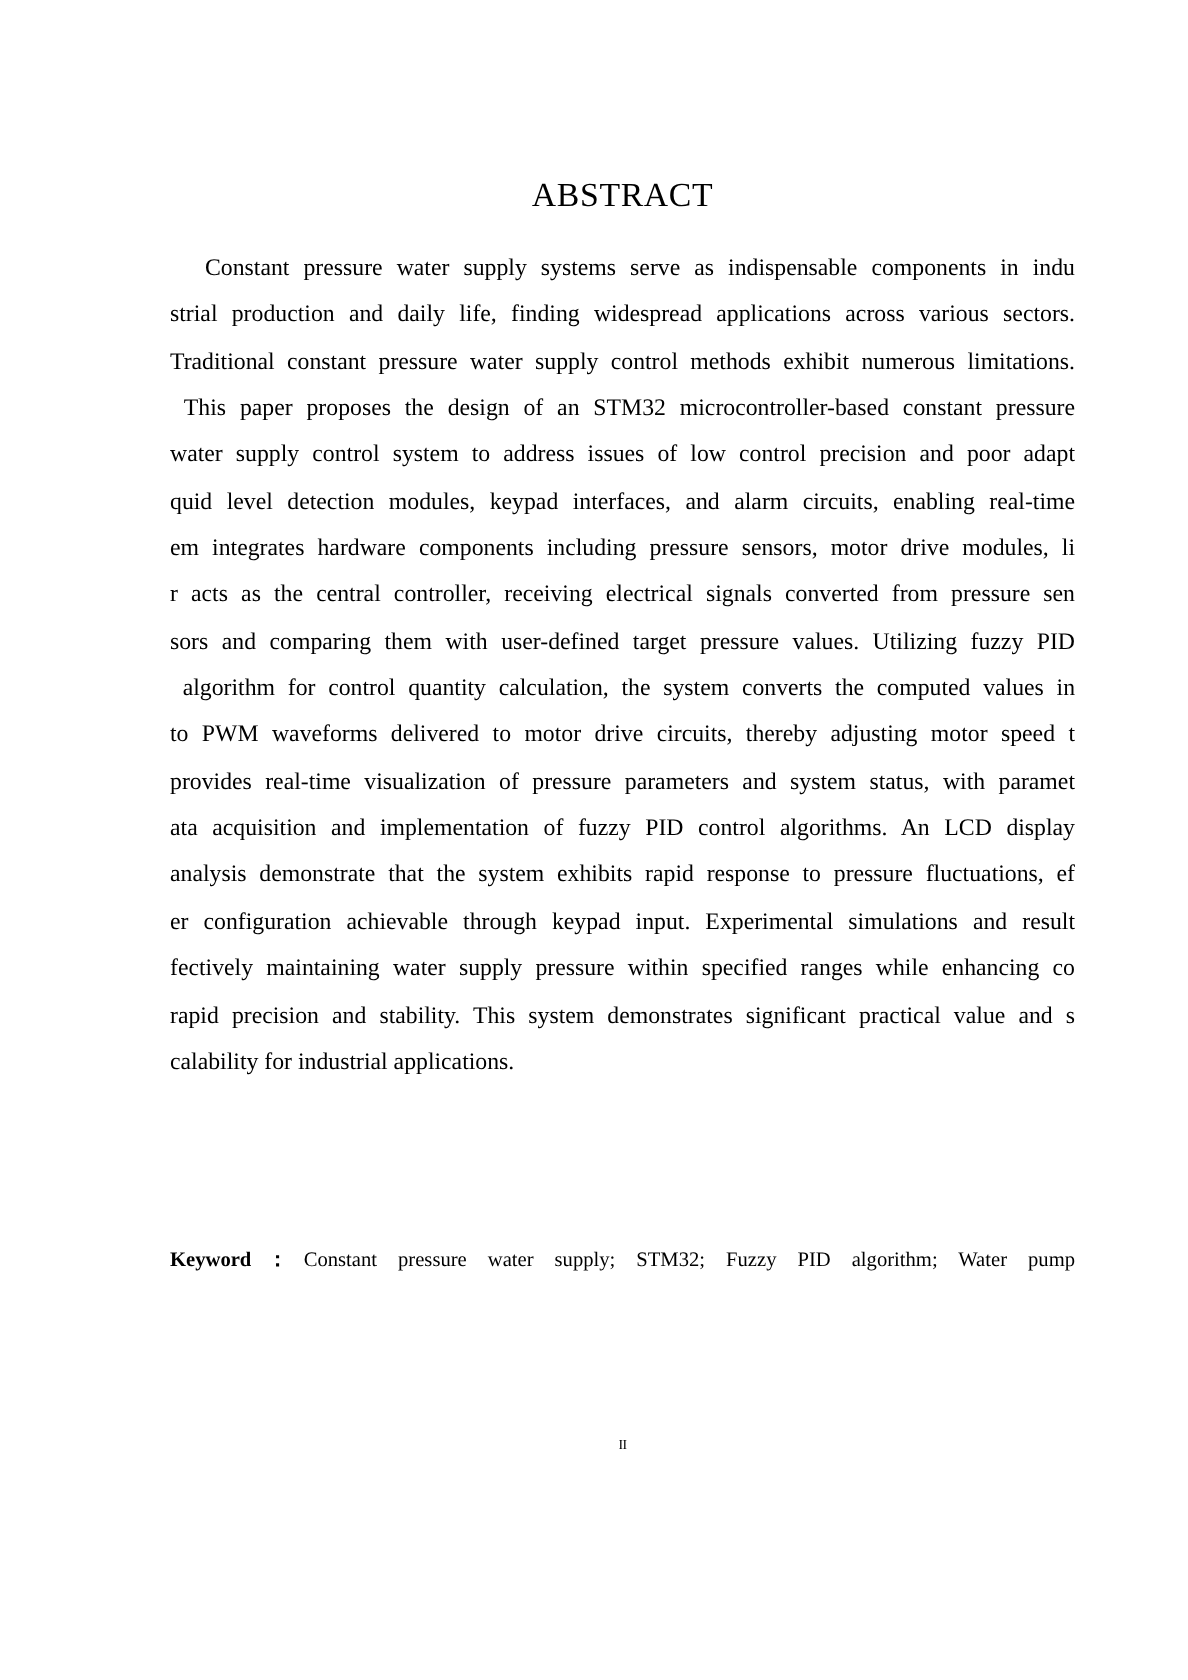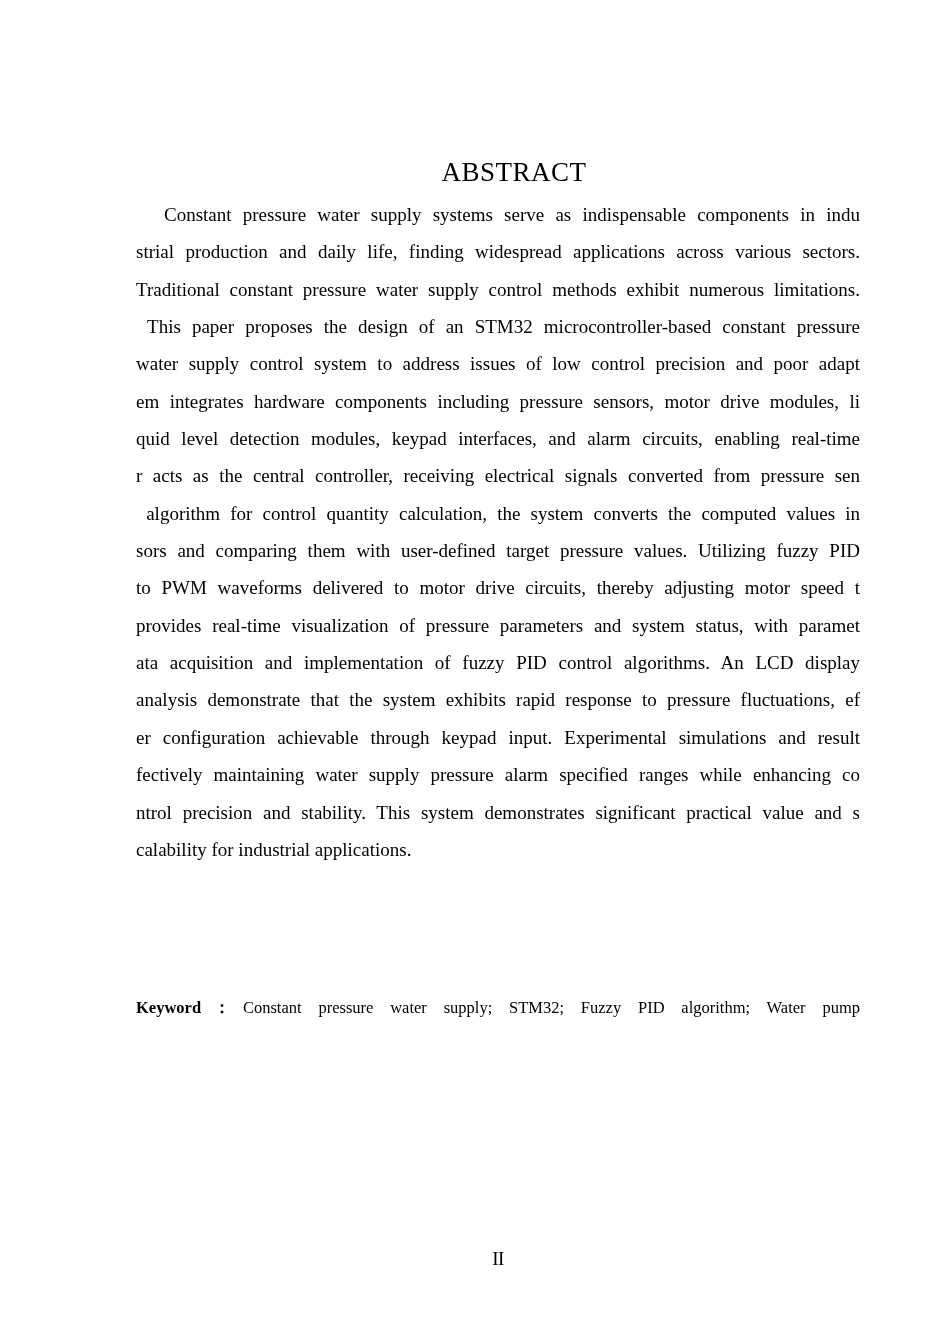--- a/index.html
+++ b/index.html
@@ -14,21 +14,21 @@
     background: #ffffff;
     color: #000000;
     font-family: "Liberation Serif", "DejaVu Serif", serif;
     overflow: hidden;
   }
   .title {
     position: absolute;
     left: 136px;
     width: 724px;
     top: 141px;
-    margin: 16px;
+    margin: 0;
     font-size: 27px;
     font-weight: normal;
     text-align: center;
     letter-spacing: 0.5px;
     white-space: nowrap;
   }
   .abstract-body {
     position: absolute;
     left: 136px;
     width: 724px;
@@ -59,51 +59,51 @@
     text-align-last: justify;
     text-justify: inter-word;
   }
   .kw-label {
     font-weight: bold;
   }
   .page-number {
     position: absolute;
     left: 136px;
     width: 724px;
-    top: 1248px;
+    top: 1150px;
     text-align: center;
-    font-size: 19px;
+    font-size: 11px;
     letter-spacing: -0.5px;
   }
 </style>
 </head>
 <body>
 
 <div class="page">
 
   <h1 class="title">ABSTRACT</h1>
 
   <div class="abstract-body">
       <div class="line indent">Constant pressure water supply systems serve as indispensable components in indu</div>
       <div class="line">strial production and daily life, finding widespread applications across various sectors.</div>
       <div class="line">Traditional constant pressure water supply control methods exhibit numerous limitations.</div>
       <div class="line"> This paper proposes the design of an STM32 microcontroller-based constant pressure</div>
       <div class="line">water supply control system to address issues of low control precision and poor adapt</div>
+      <div class="line">quid level detection modules, keypad interfaces, and alarm circuits, enabling real-time</div>
       <div class="line">em integrates hardware components including pressure sensors, motor drive modules, li</div>
-      <div class="line">quid level detection modules, keypad interfaces, and alarm circuits, enabling real-time</div>
       <div class="line">r acts as the central controller, receiving electrical signals converted from pressure sen</div>
+      <div class="line">sors and comparing them with user-defined target pressure values. Utilizing fuzzy PID</div>
       <div class="line"> algorithm for control quantity calculation, the system converts the computed values in</div>
-      <div class="line">sors and comparing them with user-defined target pressure values. Utilizing fuzzy PID</div>
       <div class="line">to PWM waveforms delivered to motor drive circuits, thereby adjusting motor speed t</div>
       <div class="line">provides real-time visualization of pressure parameters and system status, with paramet</div>
       <div class="line">ata acquisition and implementation of fuzzy PID control algorithms. An LCD display</div>
       <div class="line">analysis demonstrate that the system exhibits rapid response to pressure fluctuations, ef</div>
       <div class="line">er configuration achievable through keypad input. Experimental simulations and result</div>
-      <div class="line">fectively maintaining water supply pressure alarm specified ranges while enhancing co</div>
-      <div class="line">ntrol precision and stability. This system demonstrates significant practical value and s</div>
+      <div class="line">fectively maintaining water supply pressure within specified ranges while enhancing co</div>
+      <div class="line">rapid precision and stability. This system demonstrates significant practical value and s</div>
       <div class="line para-end">calability for industrial applications.</div>
     </div>
 
   <div class="keyword-line"><span class="kw-label">Keyword：</span><span>Constant pressure water supply; STM32; Fuzzy PID algorithm; Water pump</span></div>
 
   <div class="page-number">II</div>
 
 </div>
 
 </body></html>

